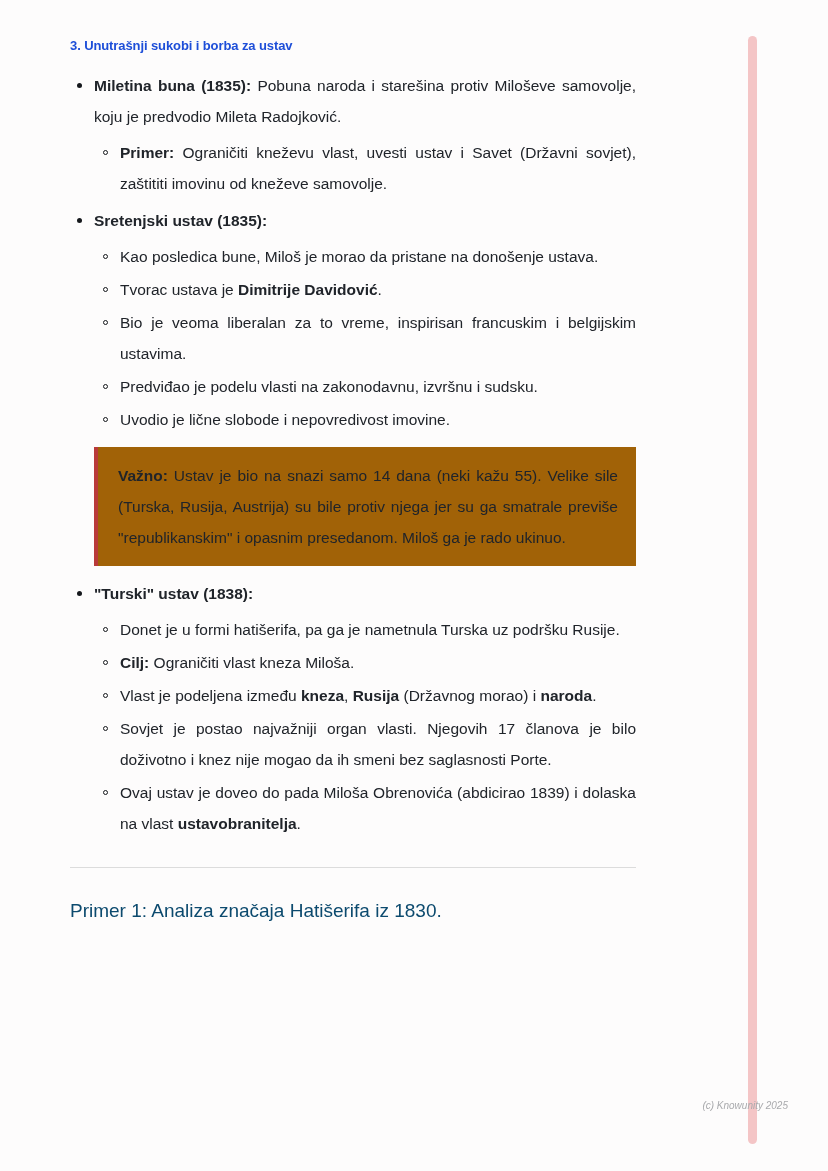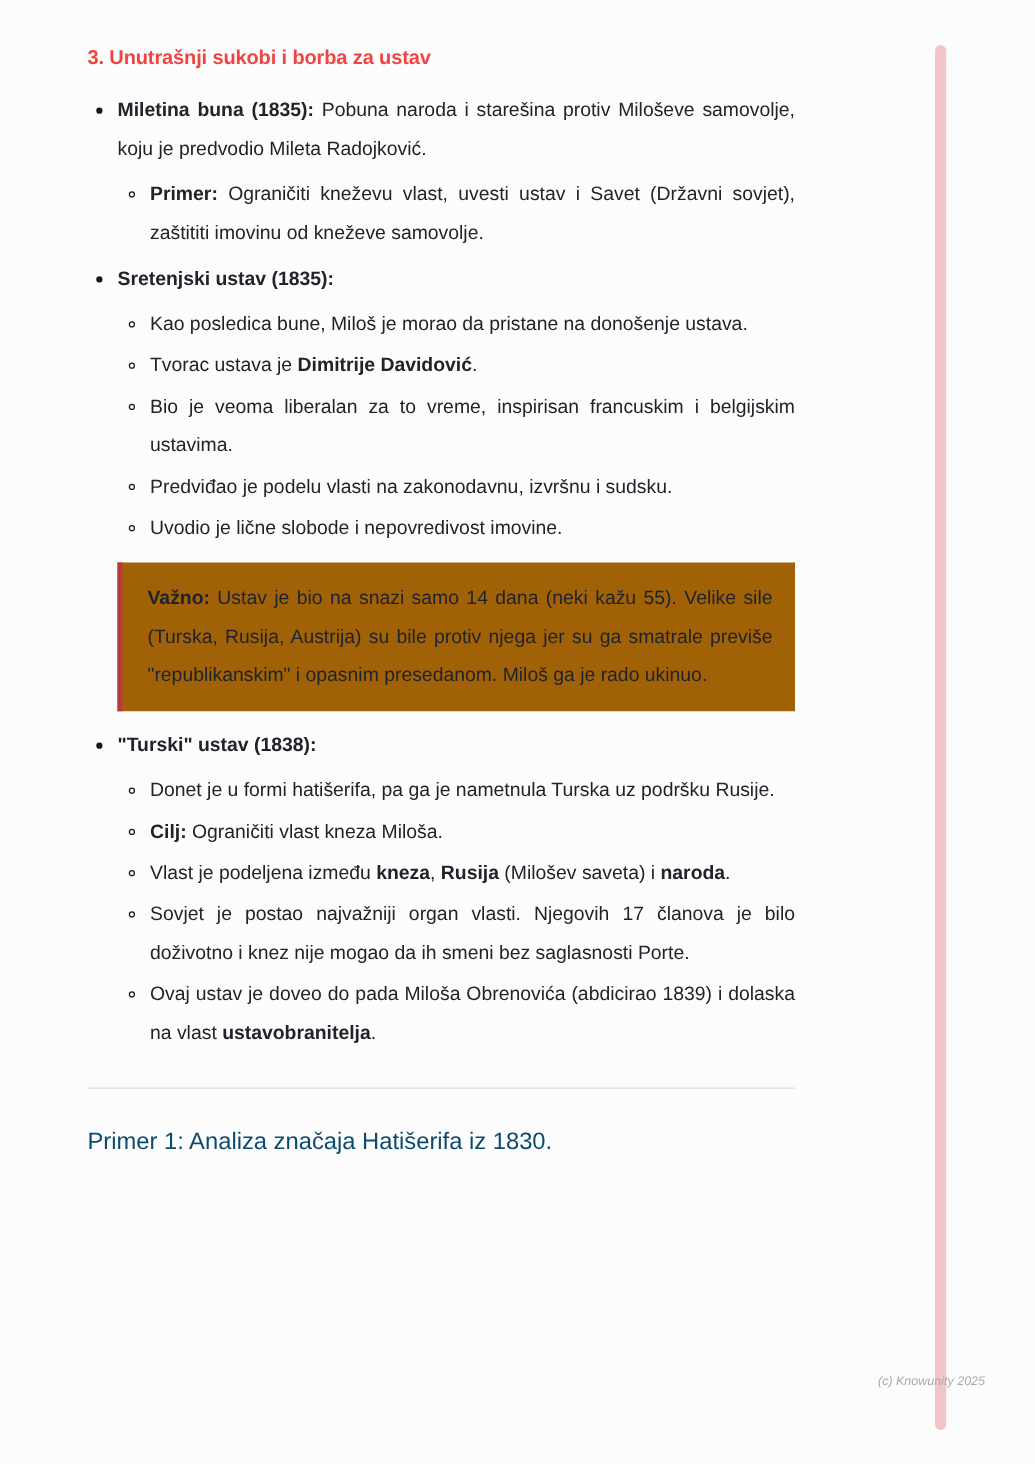--- a/index.html
+++ b/index.html
@@ -6,21 +6,21 @@
   html,body { width:828px; height:1171px; }
   body {
     background:#fdfcfc;
     font-family:"Liberation Sans", sans-serif;
     color:#20242a;
     -webkit-font-smoothing:antialiased;
   }
   .page { position:relative; width:828px; height:1171px; overflow:hidden; background:#fdfcfc; }
   .content { position:absolute; left:70px; top:38px; width:566px; }
 
-  .sec-h { font-size:16px; font-weight:700; color:#ef4444; margin-bottom:17px; letter-spacing:-0.1px; }
+  .sec-h { font-size:13px; font-weight:700; color:#1d4ed8; margin-bottom:17px; letter-spacing:-0.1px; }
 
   .para, .li-body {
     font-size:15.5px;
     line-height:2.0;
     text-align:justify;
   }
   .para { margin-bottom:10px; }
 
   ul { list-style:none; }
   .l1 { margin-top:8px; }
@@ -126,21 +126,21 @@
           <li class="li2">
             <span class="mk circ"></span>
             <div class="li-body"><span>Donet je u formi hatišerifa, pa ga je nametnula Turska uz podršku Rusije.</span></div>
           </li>
           <li class="li2">
             <span class="mk circ"></span>
             <div class="li-body"><span class="b">Cilj:</span><span> Ograničiti vlast kneza Miloša.</span></div>
           </li>
           <li class="li2">
             <span class="mk circ"></span>
-            <div class="li-body"><span>Vlast je podeljena između </span><span class="b">kneza</span><span>, </span><span class="b">Rusija</span><span> (Milošev saveta) i </span><span class="b">naroda</span><span>.</span></div>
+            <div class="li-body"><span>Vlast je podeljena između </span><span class="b">kneza</span><span>, </span><span class="b">Rusija</span><span> (Državnog morao) i </span><span class="b">naroda</span><span>.</span></div>
           </li>
           <li class="li2">
             <span class="mk circ"></span>
             <div class="li-body"><span>Sovjet je postao najvažniji organ vlasti. Njegovih 17 članova je bilo doživotno i knez nije mogao da ih smeni bez saglasnosti Porte.</span></div>
           </li>
           <li class="li2">
             <span class="mk circ"></span>
             <div class="li-body"><span>Ovaj ustav je doveo do pada Miloša Obrenovića (abdicirao 1839) i dolaska na vlast </span><span class="b">ustavobranitelja</span><span>.</span></div>
           </li>
         </ul>

